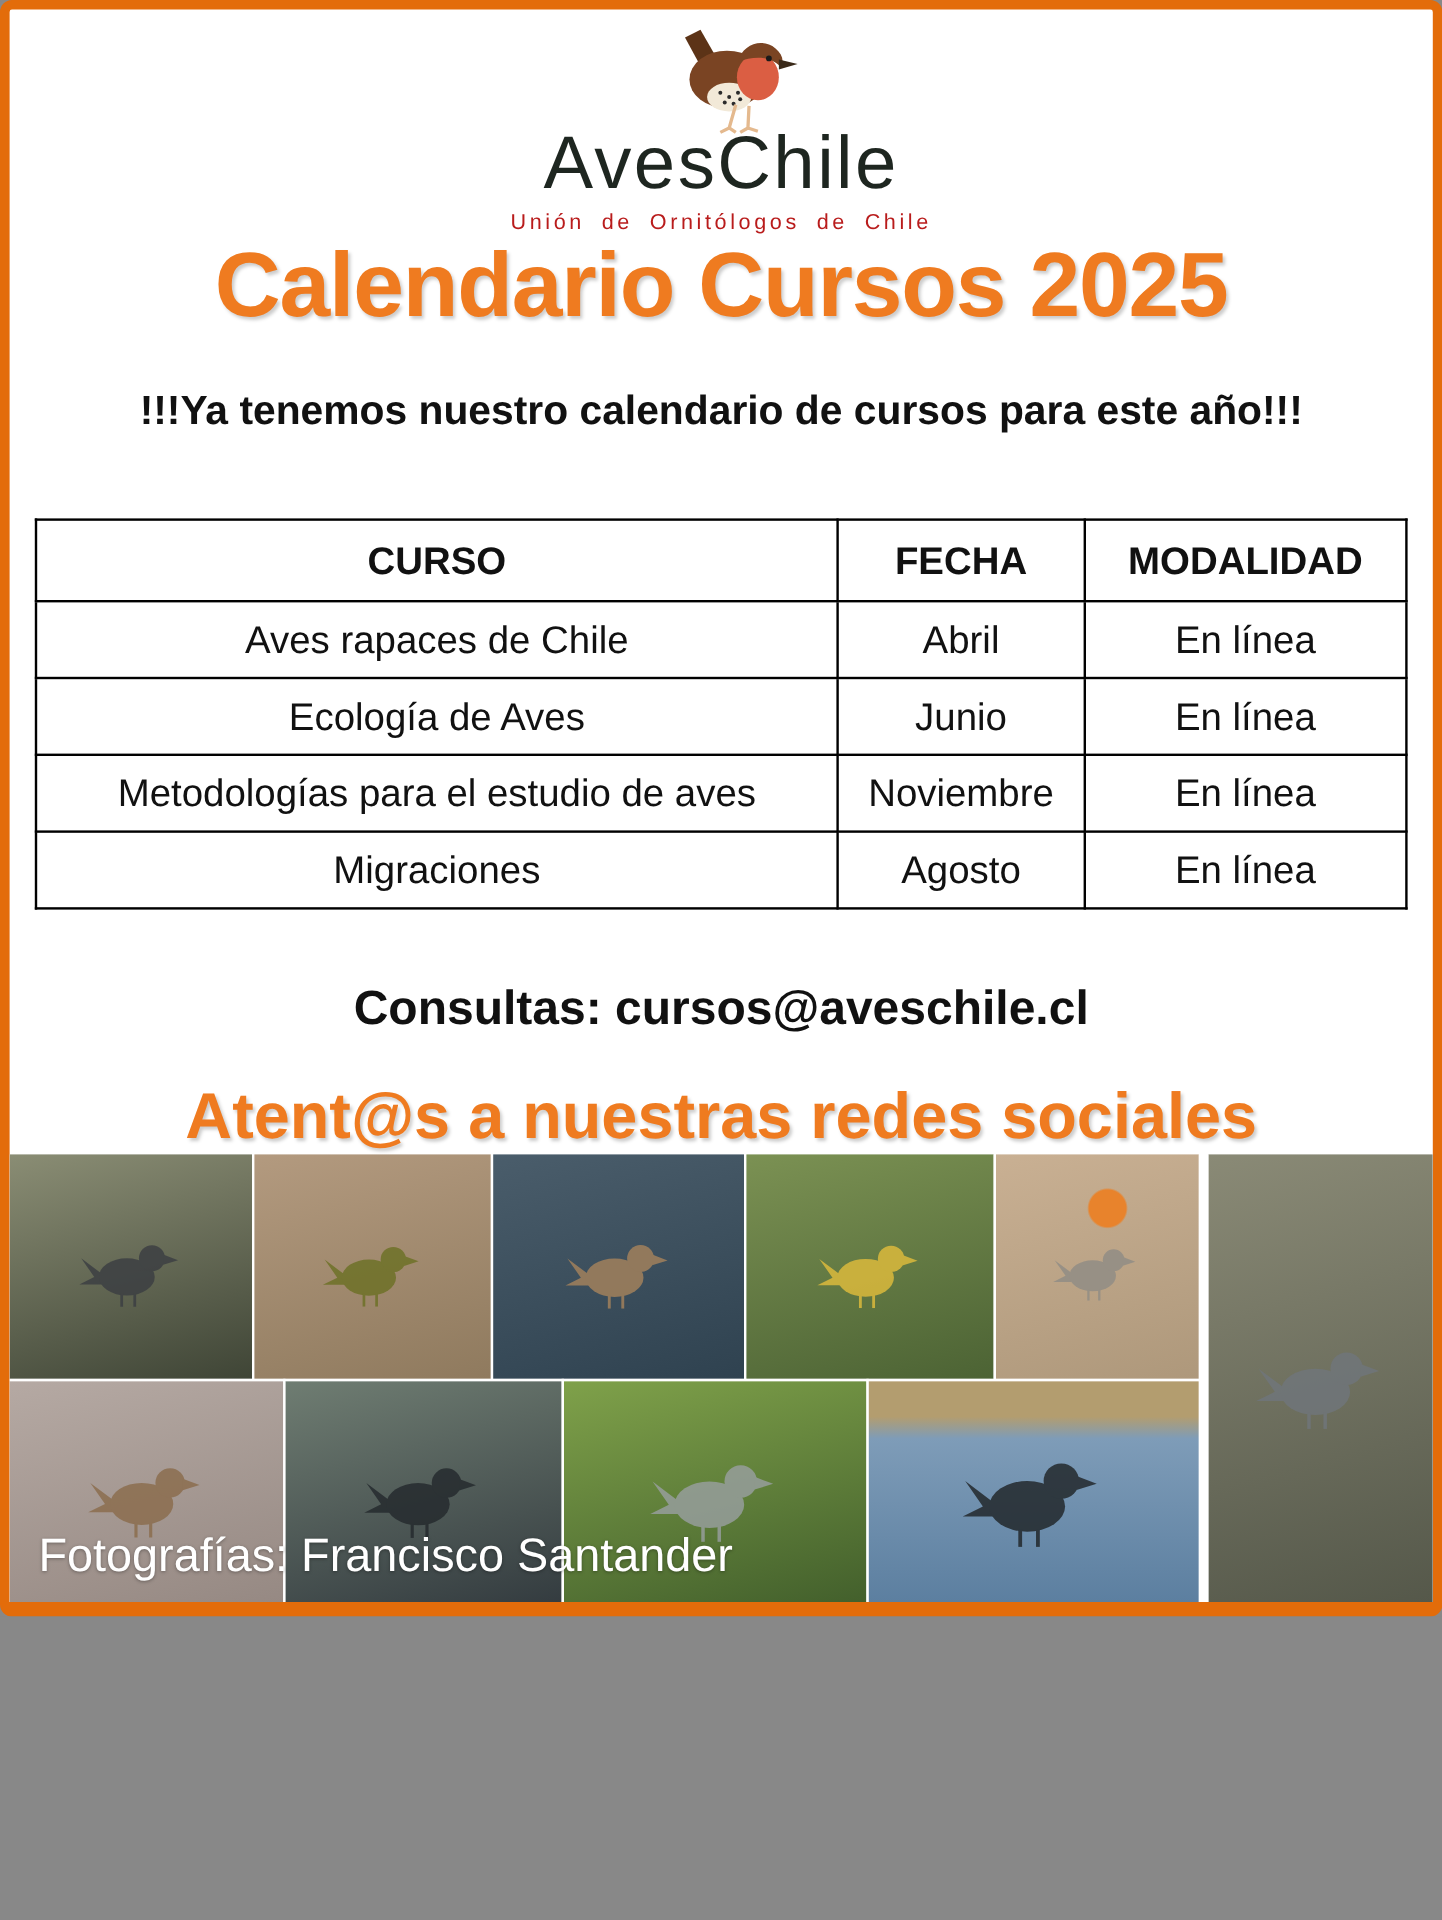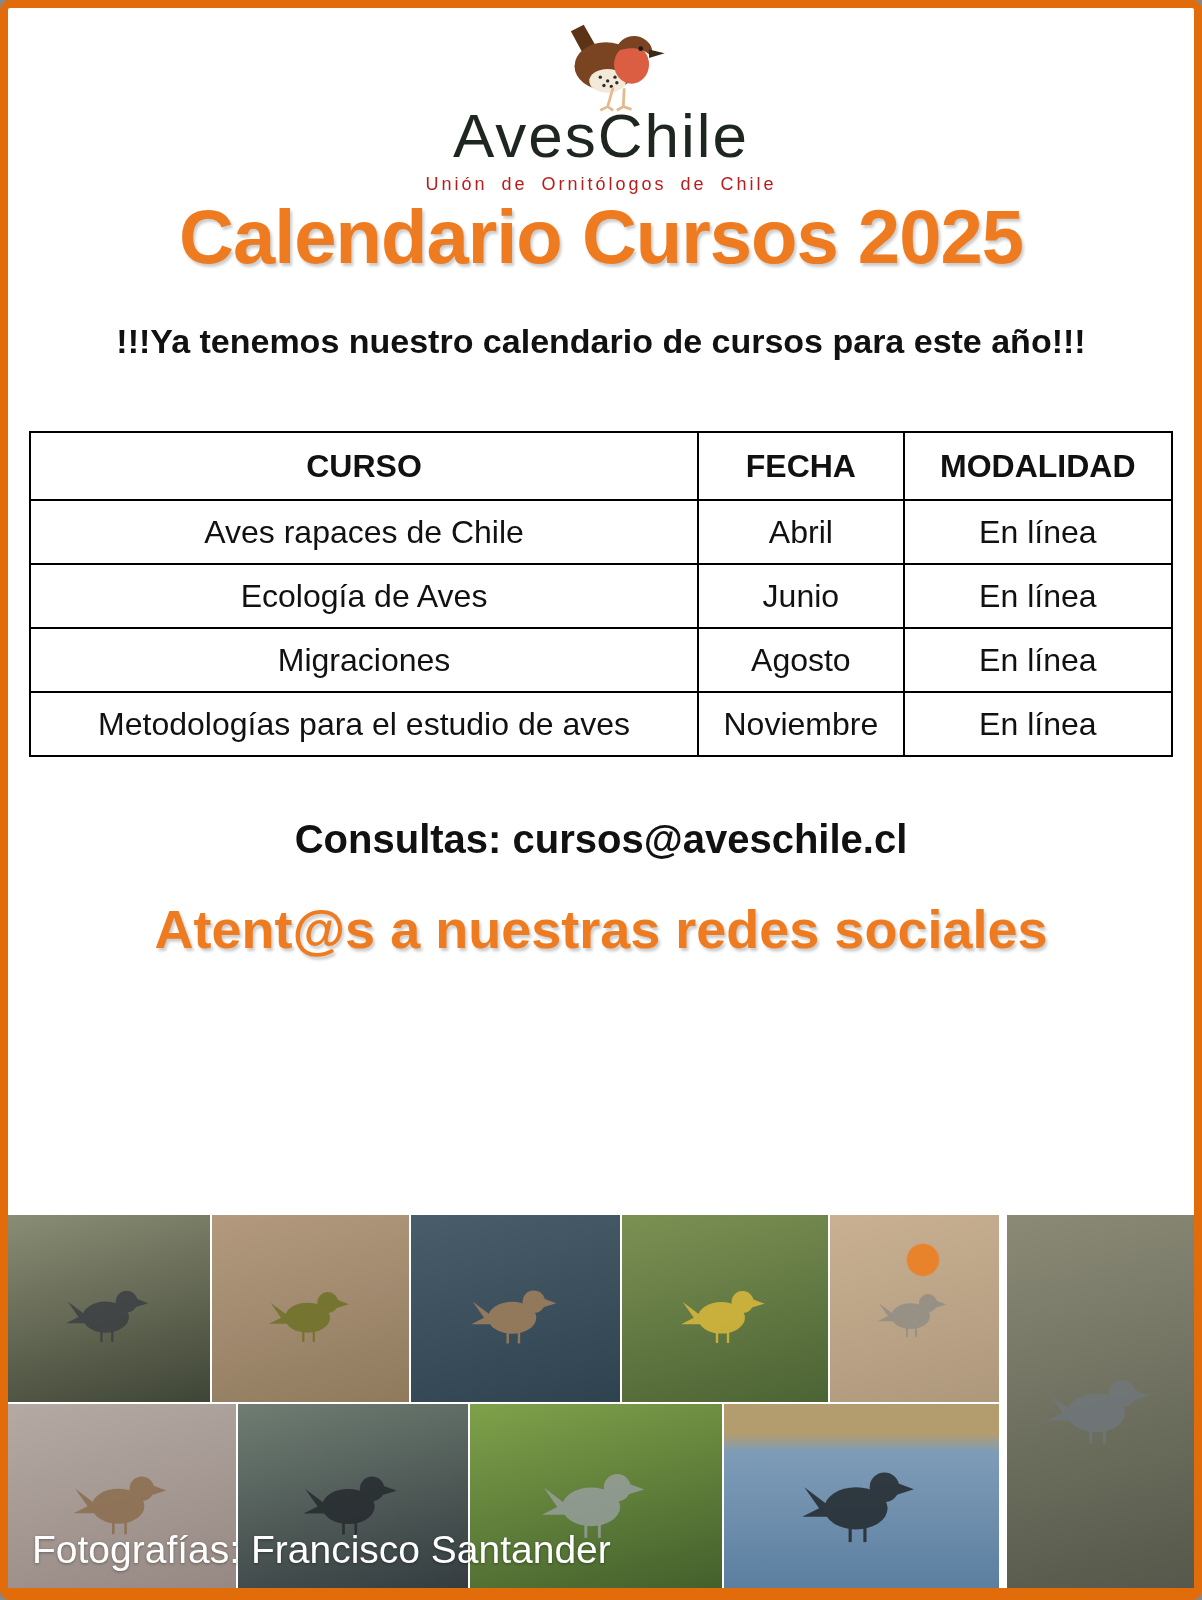--- a/index.html
+++ b/index.html
@@ -1,18 +1,18 @@
 <!DOCTYPE html>
 <html><head>
 <meta charset="utf-8">
 <style>
   html,body{margin:0;padding:0;background:#888;}
   .poster{
     position:relative;
-    width:1202px;height:1600px;
+    width:1202px;height:1347px;
     box-sizing:border-box;
     background:#fff;
     border:8px solid #E36C0A;
     border-bottom-width:12px;
     border-radius:10px;
     overflow:hidden;
     font-family:"Liberation Sans", sans-serif;
     color:#111;
   }
   
@@ -142,27 +142,27 @@
           <td>Aves rapaces de Chile</td>
           <td>Abril</td>
           <td>En línea</td>
         </tr>
         <tr>
           <td>Ecología de Aves</td>
           <td>Junio</td>
           <td>En línea</td>
         </tr>
         <tr>
+          <td>Metodologías para el estudio de aves</td>
+          <td>Noviembre</td>
+          <td>En línea</td>
+        </tr>
+        <tr>
           <td>Migraciones</td>
           <td>Agosto</td>
-          <td>En línea</td>
-        </tr>
-        <tr>
-          <td>Metodologías para el estudio de aves</td>
-          <td>Noviembre</td>
           <td>En línea</td>
         </tr>
       </tbody>
   </table>
 
   <div class="contact">Consultas: cursos@aveschile.cl</div>
 
   <div class="social" style="color:#EF7B20;">Atent@s a nuestras redes sociales</div>
 
   <div class="collage">

